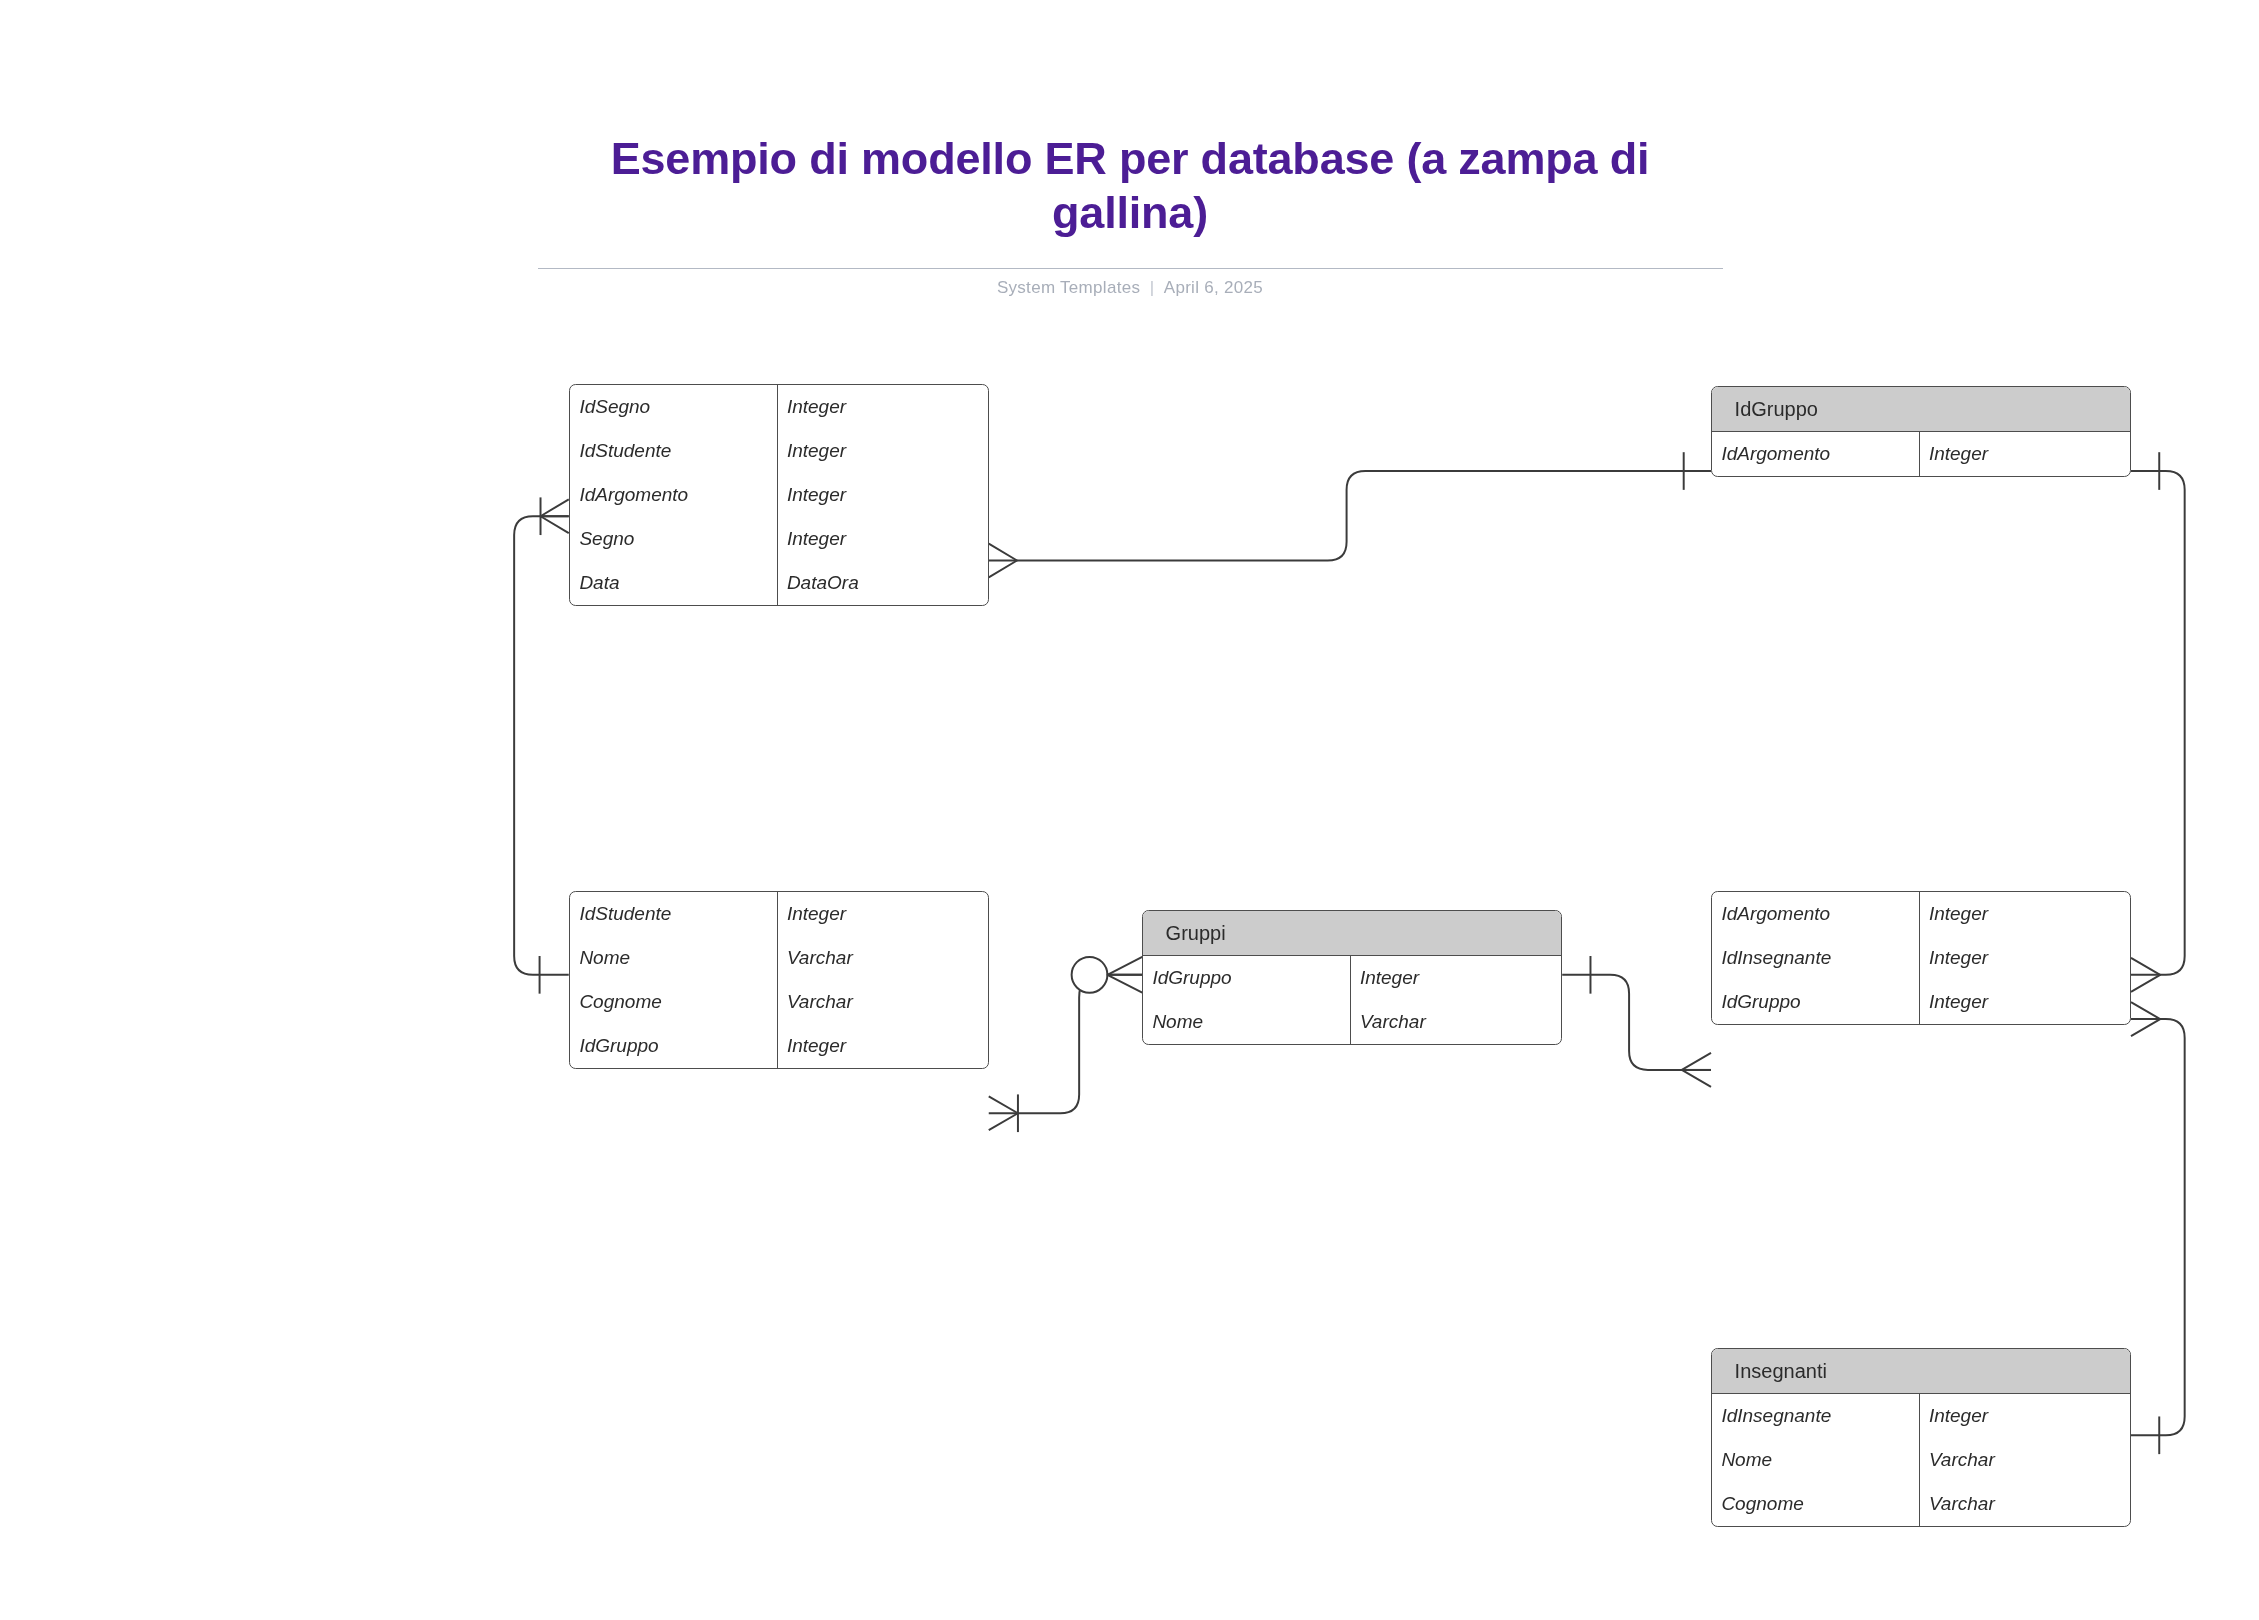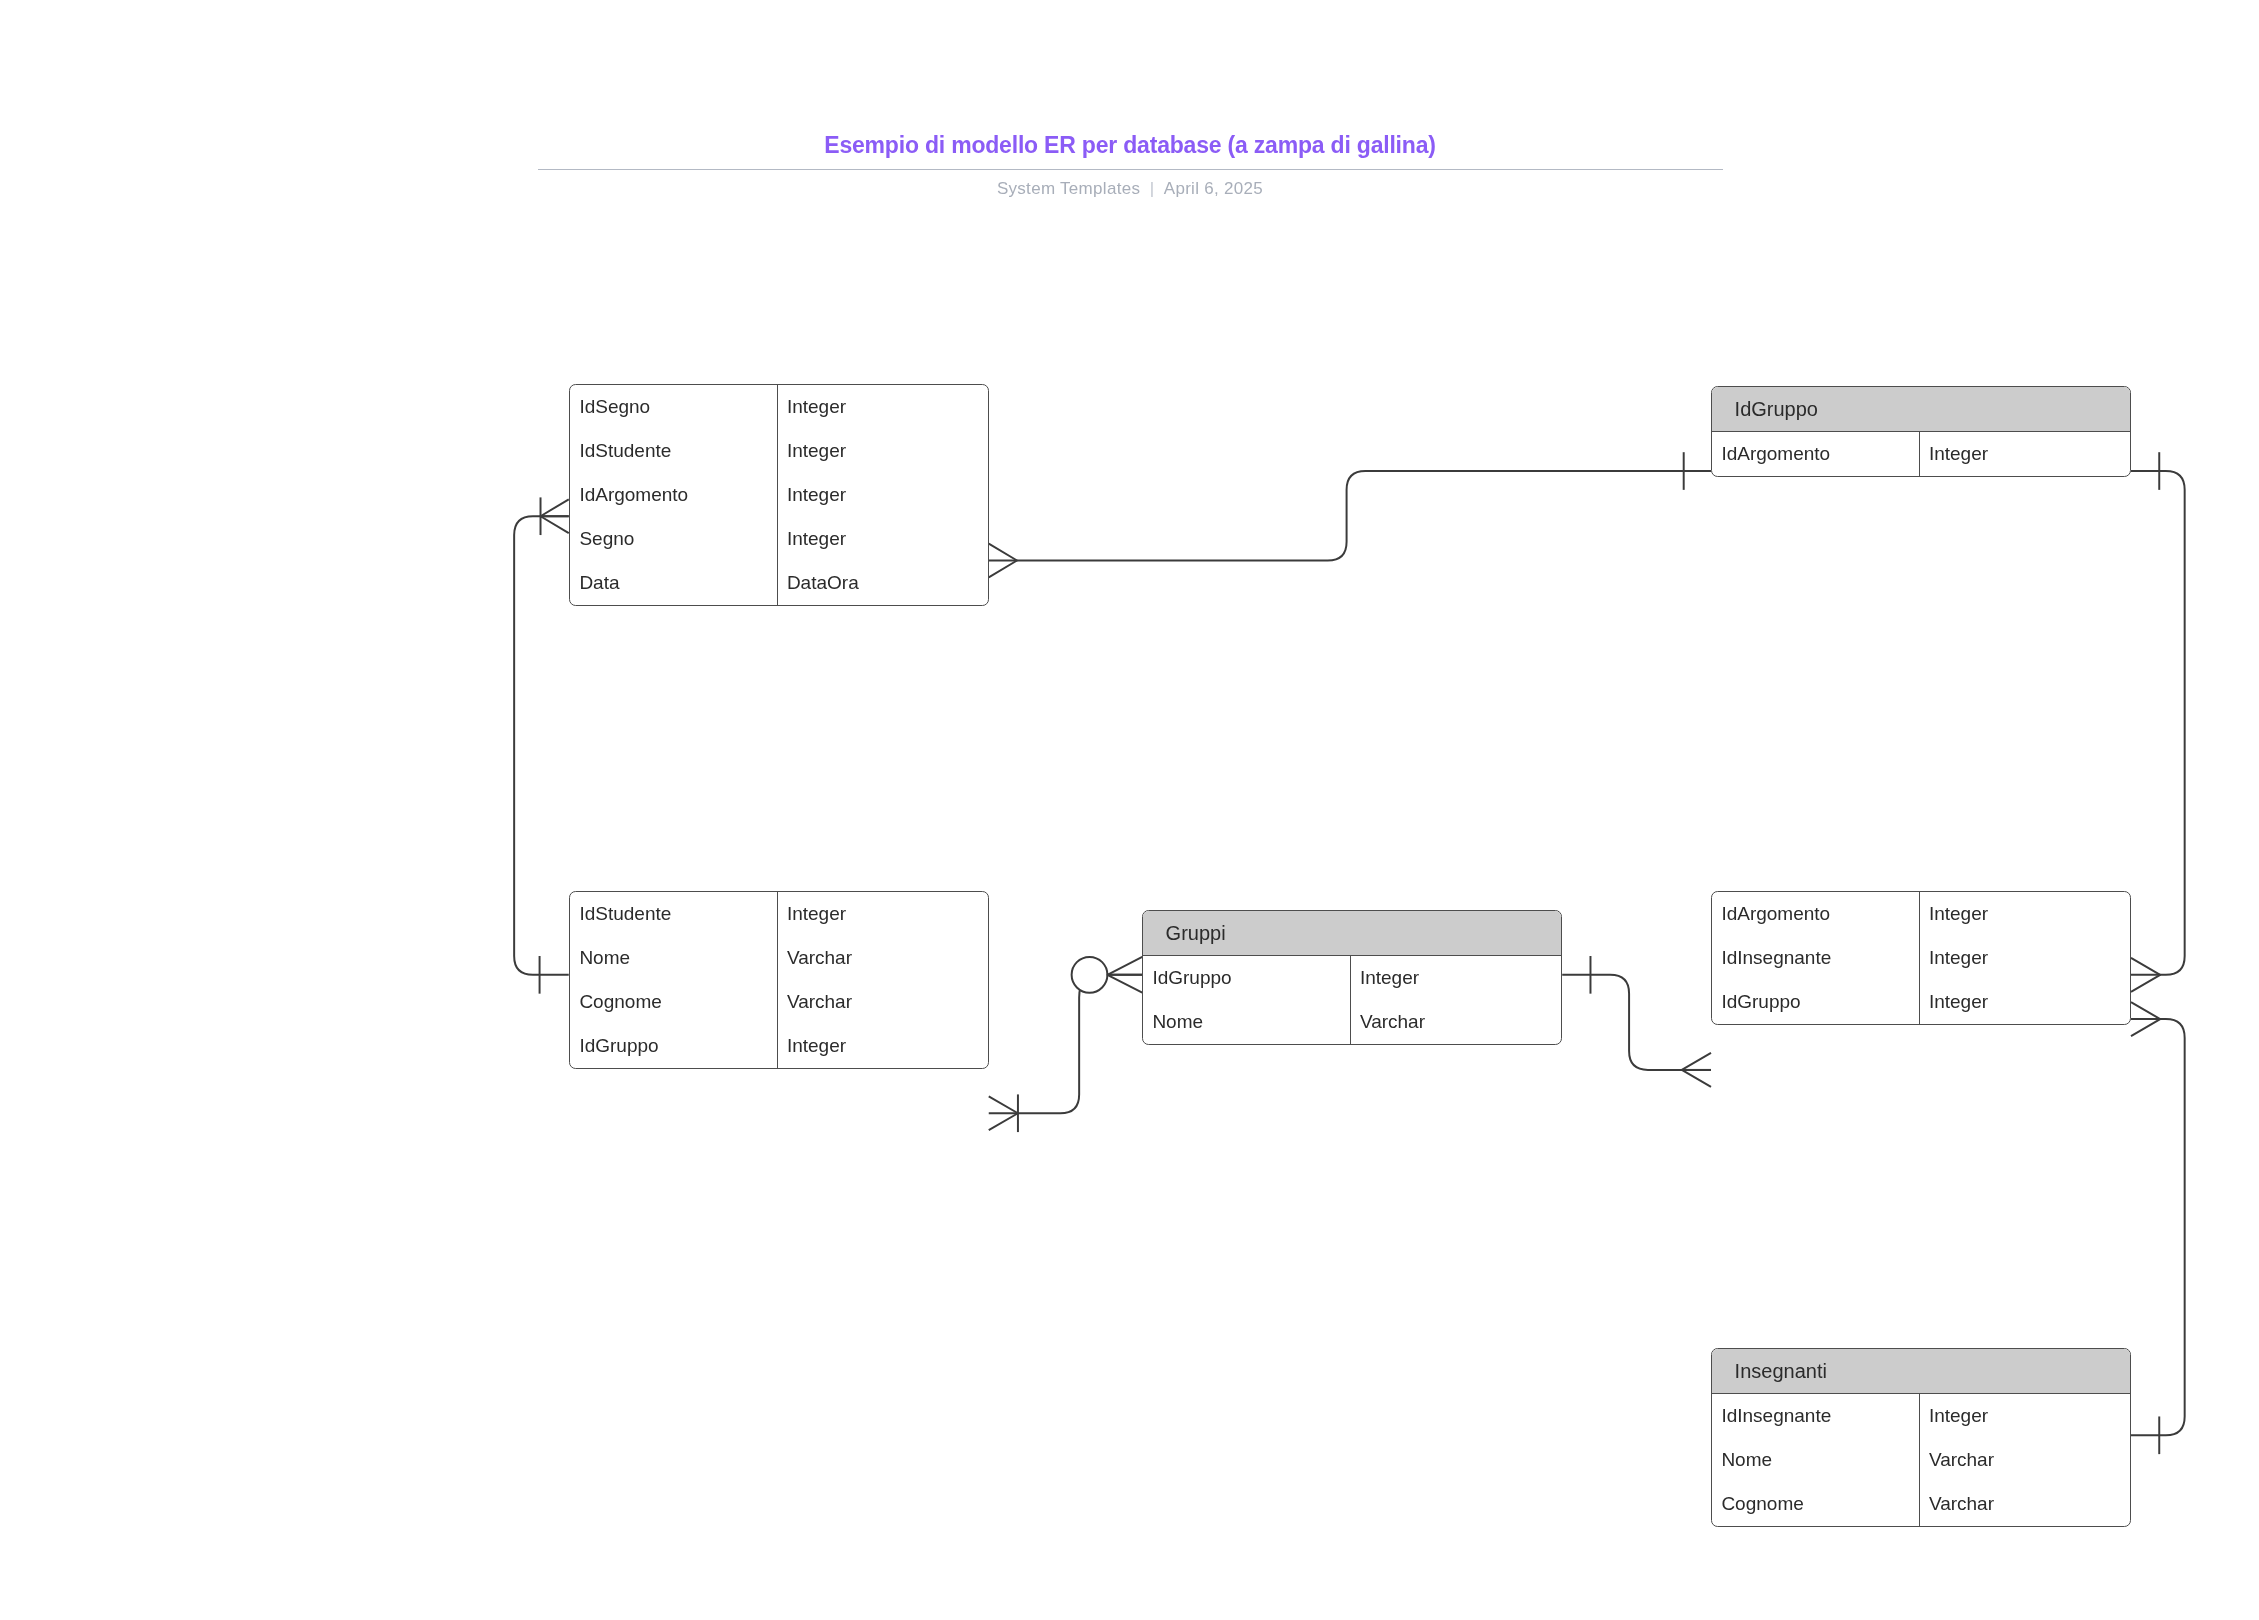--- a/index.html
+++ b/index.html
@@ -17,26 +17,26 @@
 
   
   #doc-header {
     position: absolute;
     left: 0;
     top: 132px;
     width: 2260px;
     text-align: center;
   }
   #page-title {
-    font-size: 23px;
+    font-size: 45px;
     font-weight: bold;
-    color: #8b5cf6;
+    color: #4c1d95;
     letter-spacing: -0.2px;
     line-height: 1.2;
-    padding-bottom: 9px;
+    padding-bottom: 28px;
     display: inline-block;
     width: 1185px;
     border-bottom: 1.9px solid #b3b9c4;
   }
   #doc-subtitle {
     margin-top: 9px;
     font-size: 17px;
     color: #a8aeb9;
     letter-spacing: 0.3px;
   }
@@ -83,20 +83,21 @@
     color: #2b2b2b;
     white-space: nowrap;
   }
   .entity-body {
     display: table;
     width: 100%;
     border-collapse: collapse;
   }
   .attr-row {
     display: table-row;
+    font-style: italic;
   }
   .attr-name, .attr-type {
     display: table-cell;
     height: 44px;
     vertical-align: middle;
     font-size: 19px;
     color: #2b2b2b;
     white-space: nowrap;
     padding-left: 9.4px;
     box-sizing: border-box;

